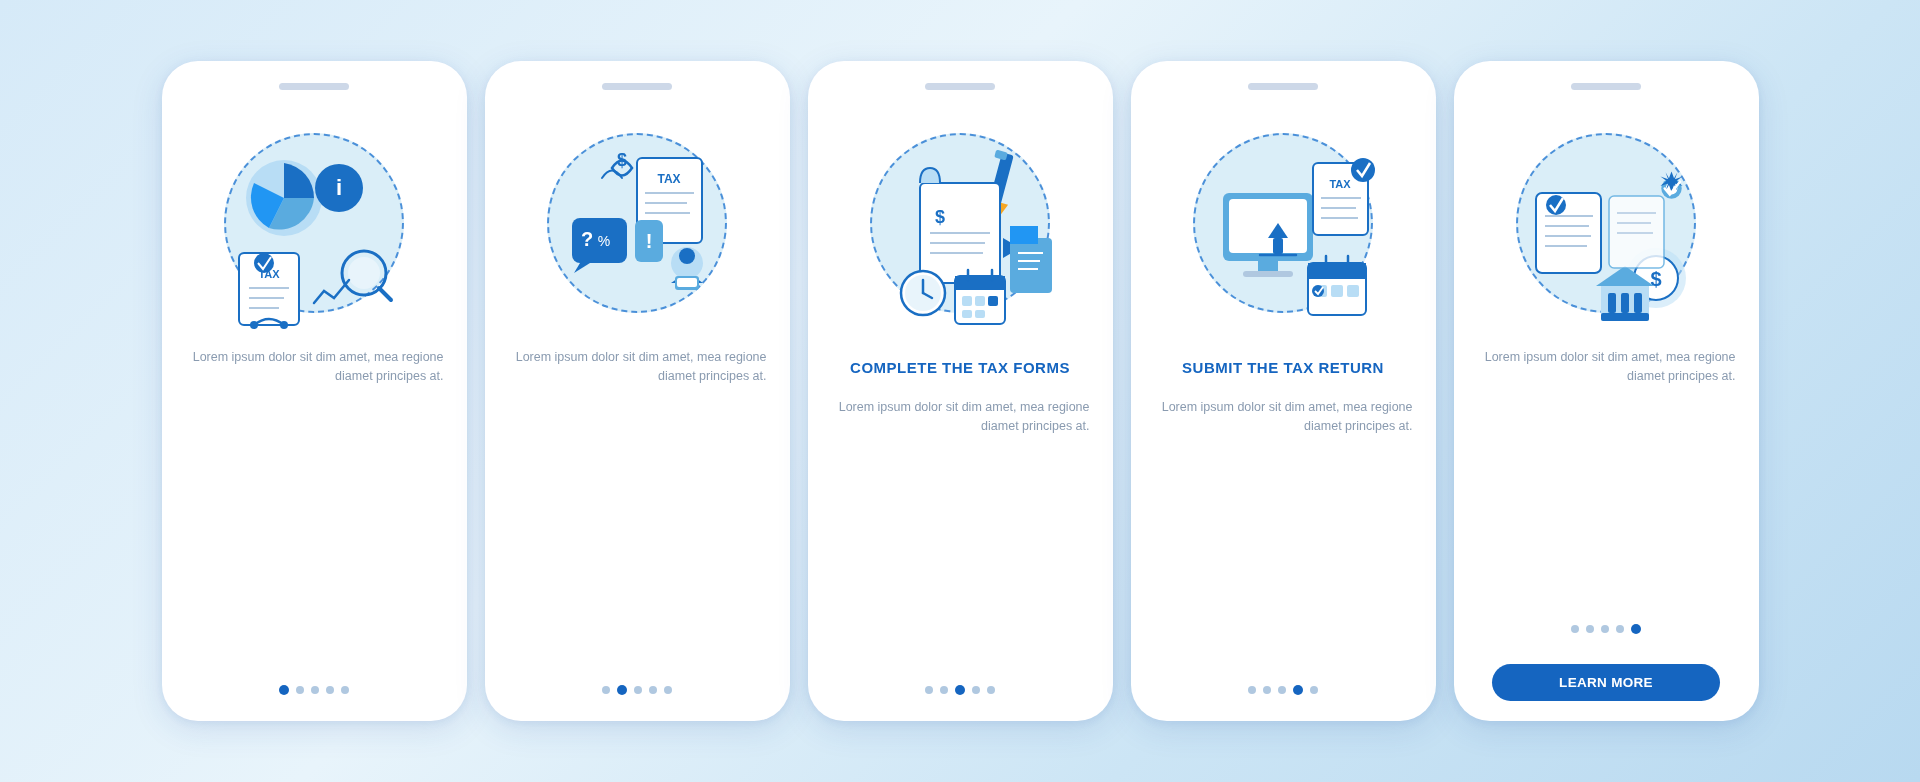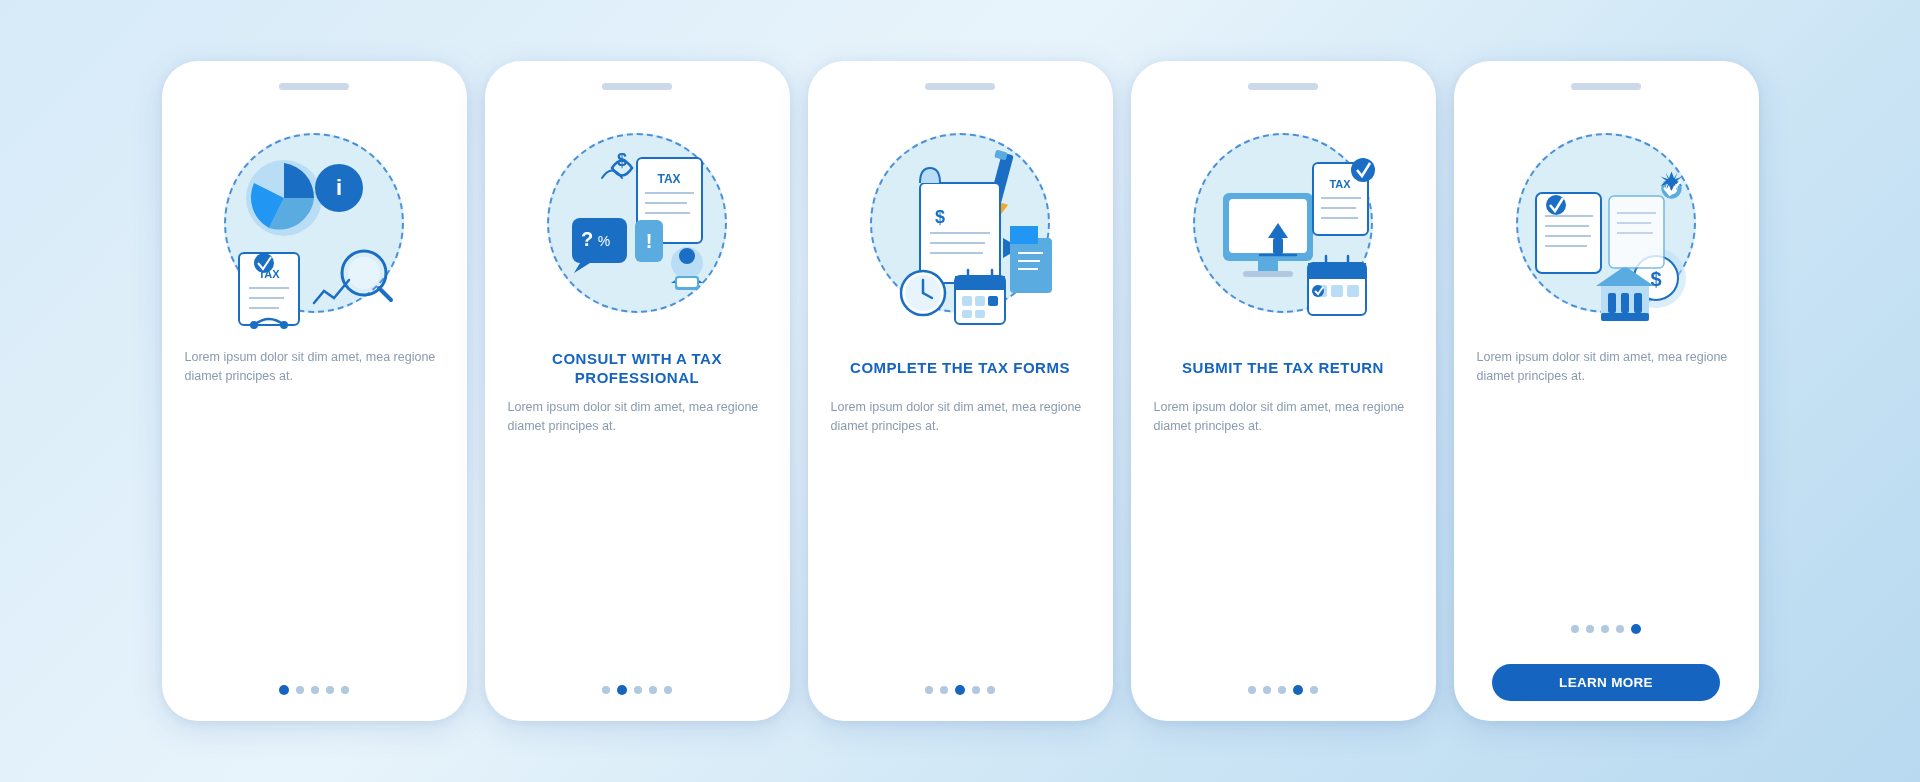--- a/index.html
+++ b/index.html
@@ -84,21 +84,21 @@
       line-height: 1.3;
       min-height: 40px;
       display: flex;
       align-items: center;
       justify-content: center;
     }
 
     .card-desc {
       font-size: 12.5px;
       color: #8a9bb0;
-      text-align: left;
+      text-align: right;
       line-height: 1.55;
       padding: 0 5px;
       min-height: 72px;
     }
 
     .dots-row {
       display: flex;
       gap: 7px;
       margin-top: auto;
       margin-bottom: 6px;
@@ -207,21 +207,20 @@
         <rect x="103" y="112" width="28" height="42" rx="6" fill="#5aabdf"></rect>
         <text x="117" y="140" text-anchor="middle" fill="white" font-size="20" font-weight="bold">!</text>
 
         <circle cx="155" cy="155" r="16" fill="#b8ddf5"></circle>
         <circle cx="155" cy="148" r="8" fill="#1a6fc4"></circle>
         <path d="M139 175 Q155 162 171 175" fill="#1a6fc4"></path>
         <rect x="143" y="168" width="24" height="14" rx="3" fill="#5aabdf"></rect>
         <rect x="145" y="170" width="20" height="9" rx="2" fill="white"></rect>
       </svg>
     </div>
-    <div class="card-title">CONSULT WITH A TAX PROFESSIONAL</div>
     <div class="card-desc">Lorem ipsum dolor sit dim amet, mea regione diamet principes at.</div>
     <div class="dots-row">
       <div class="dot"></div>
       <div class="dot active"></div>
       <div class="dot"></div>
       <div class="dot"></div>
       <div class="dot"></div>
     </div>
   </div>
 

